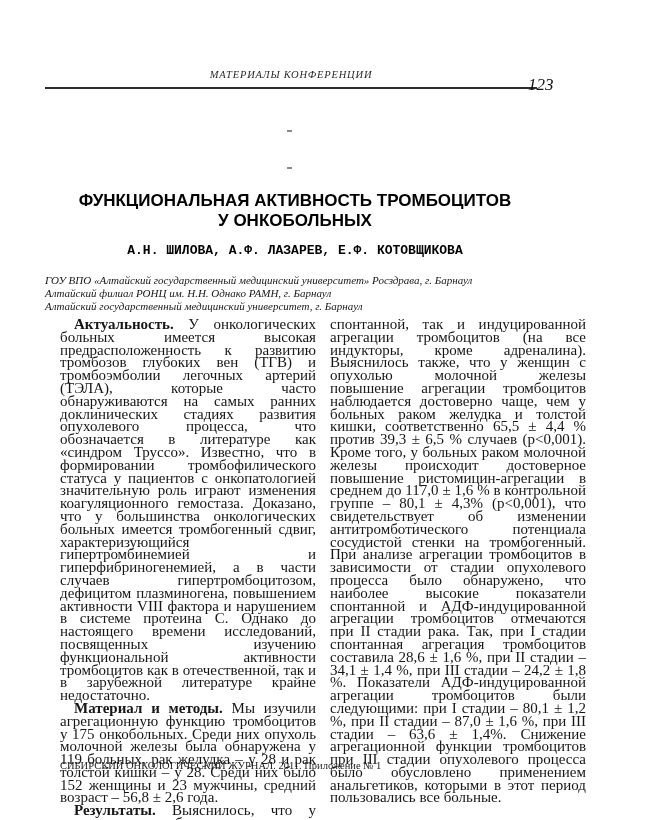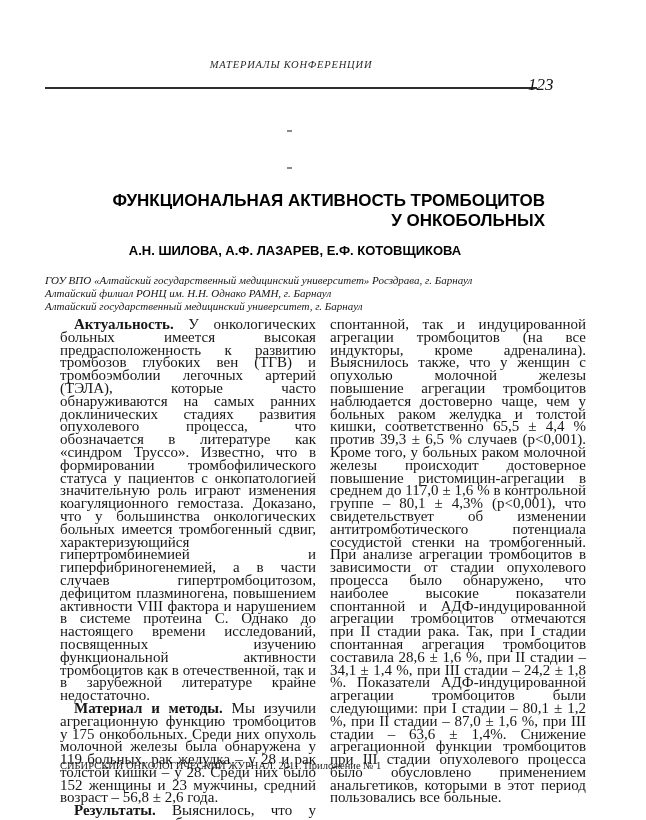--- a/index.html
+++ b/index.html
@@ -5,41 +5,41 @@
   * { margin:0; padding:0; box-sizing:border-box; }
   html, body { background:#ffffff; }
   body {
     width:646px; height:820px;
     font-family:"Liberation Serif","DejaVu Serif",serif;
     color:#1b1b1b;
   }
   .page { position:relative; width:646px; height:820px; background:#fff; overflow:hidden; }
 
   .running-head {
-    position:absolute; top:59px; left:45px; width:492px;
+    position:absolute; top:69px; left:45px; width:492px;
     text-align:center; font-style:italic; font-size:10.5px;
     letter-spacing:0.8px; color:#2a2a2a; white-space:nowrap;
   }
   .head-rule { position:absolute; top:87px; left:45px; width:492px; height:2px; background:#2e2e2e; }
   .page-number { position:absolute; top:75px; left:528px; font-style:italic; font-size:17px; color:#111; }
 
   .artifact { position:absolute; width:5px; height:2px; background:#8a8a8a; }
   .dash1 { top:130px; left:287px; }
   .dash2 { top:167px; left:287px; }
 
   .title {
     position:absolute; top:191px; left:45px; width:500px;
     text-align:center; font-family:"Liberation Sans","DejaVu Sans",sans-serif;
     font-weight:bold; font-size:17px; line-height:19.5px; color:#000;
   }
-  .title-line { display:block;text-align:right; }
+  .title-line { display:block; }
 
   .authors {
     position:absolute; top:243px; left:45px; width:500px;
-    text-align:center; font-family:Liberation Sans, sans-serif;
+    text-align:center; font-family:Liberation Mono, monospace;
     font-weight:bold; font-size:13px; color:#000; white-space:nowrap;
   }
 
   .affiliations {
     position:absolute; top:274px; left:45px; width:500px;
     font-style:italic; font-size:11px; line-height:13px; color:#161616;
   }
 
   .col {
     position:absolute; top:318px; width:256px;

